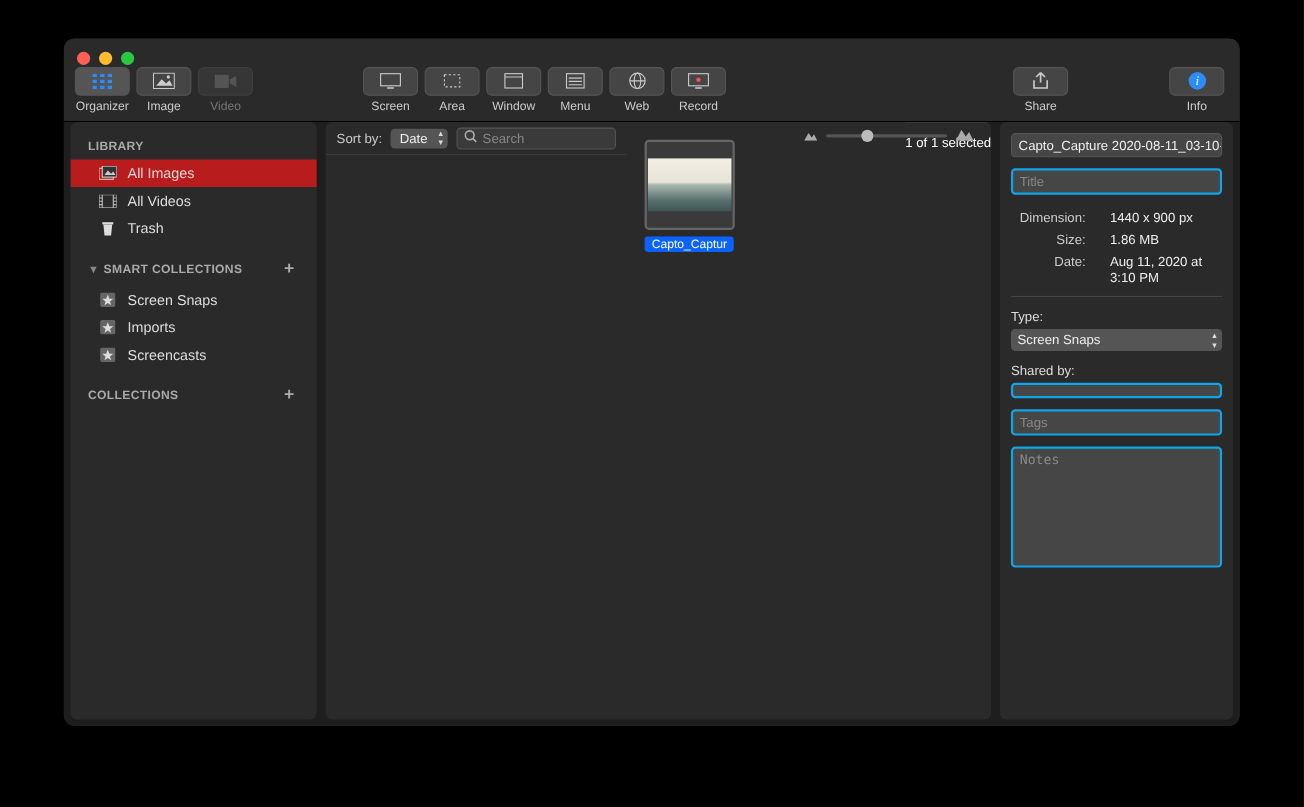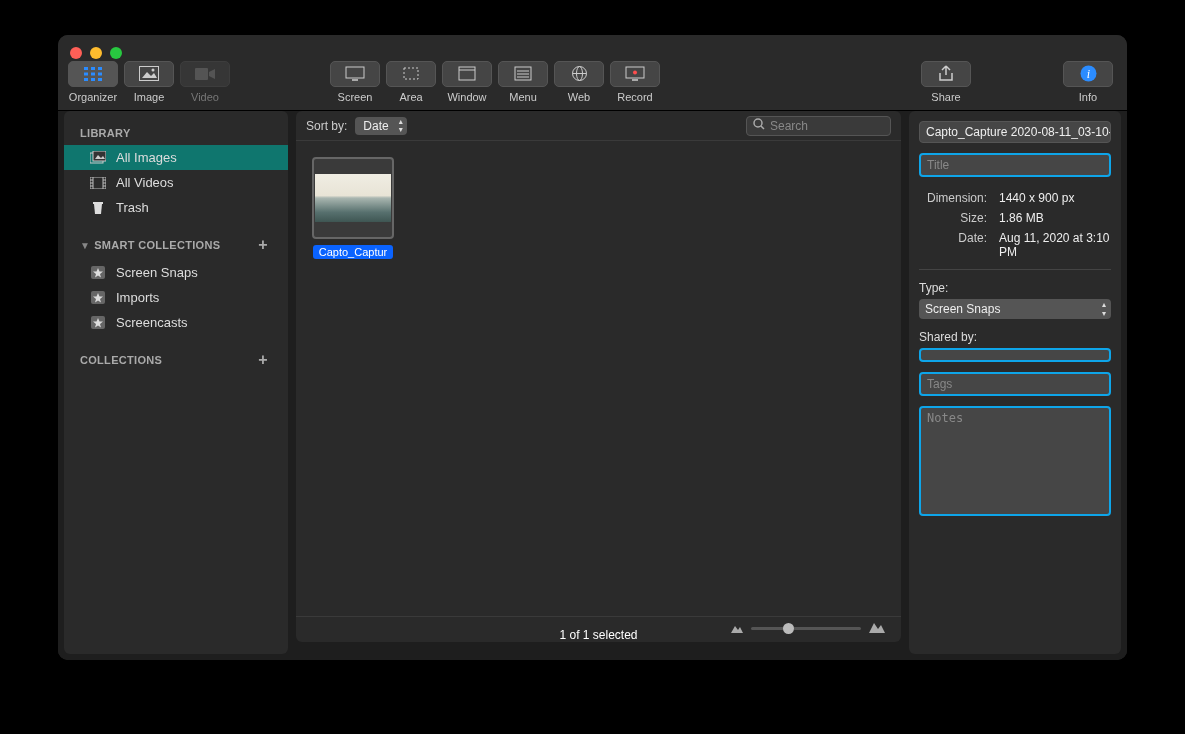--- a/index.html
+++ b/index.html
@@ -106,31 +106,31 @@
   }
   .sb-item {
     display: flex; align-items: center;
     gap: 10px;
     padding: 5px 16px 5px 26px;
     cursor: pointer;
     color: #ddd;
   }
   .sb-item .ic { width: 16px; height: 14px; display: flex; align-items: center; justify-content: center; color: #bbb; }
   .sb-item.selected {
-    background: #0f766e;
+    background: #b91c1c;
     border-radius: 0;
   }
 
   .main {
     flex: 1;
     display: flex;
-    flex-direction: column;
+    flex-direction: row;
     background: #2a2a2a;
     border-radius: 6px;
-    margin-bottom: 18px;
+    margin-bottom: 6px;
     overflow: hidden;
   }
   .mainbar {
     height: 30px;
     border-bottom: 1px solid #3a3a3a;
     display: flex;
     align-items: center;
     padding: 0 10px;
     gap: 8px;
   }
@@ -260,21 +260,21 @@
     color: #eee;
     font-size: 12px;
     padding: 3px 6px;
     outline: none;
   }
   .info textarea { resize: none; height: 110px; }
   .readonly { height: 14px; }
   .field-row {
     display: flex; justify-content: space-between; font-size: 12px;
     color: #ddd;
-    gap: 12px;
+    gap: 22px;
   }
   .field-row .k { color: #ccc; width: 68px; text-align: right; }
   .field-row .v { flex: 1; color: #eee; }
   .divider { height: 1px; background: #444; }
   .info-label { font-size: 12px; color: #ddd; }
   .type-select {
     width: 100%;
     background: #555;
     border-radius: 4px;
     padding: 2px 6px;

